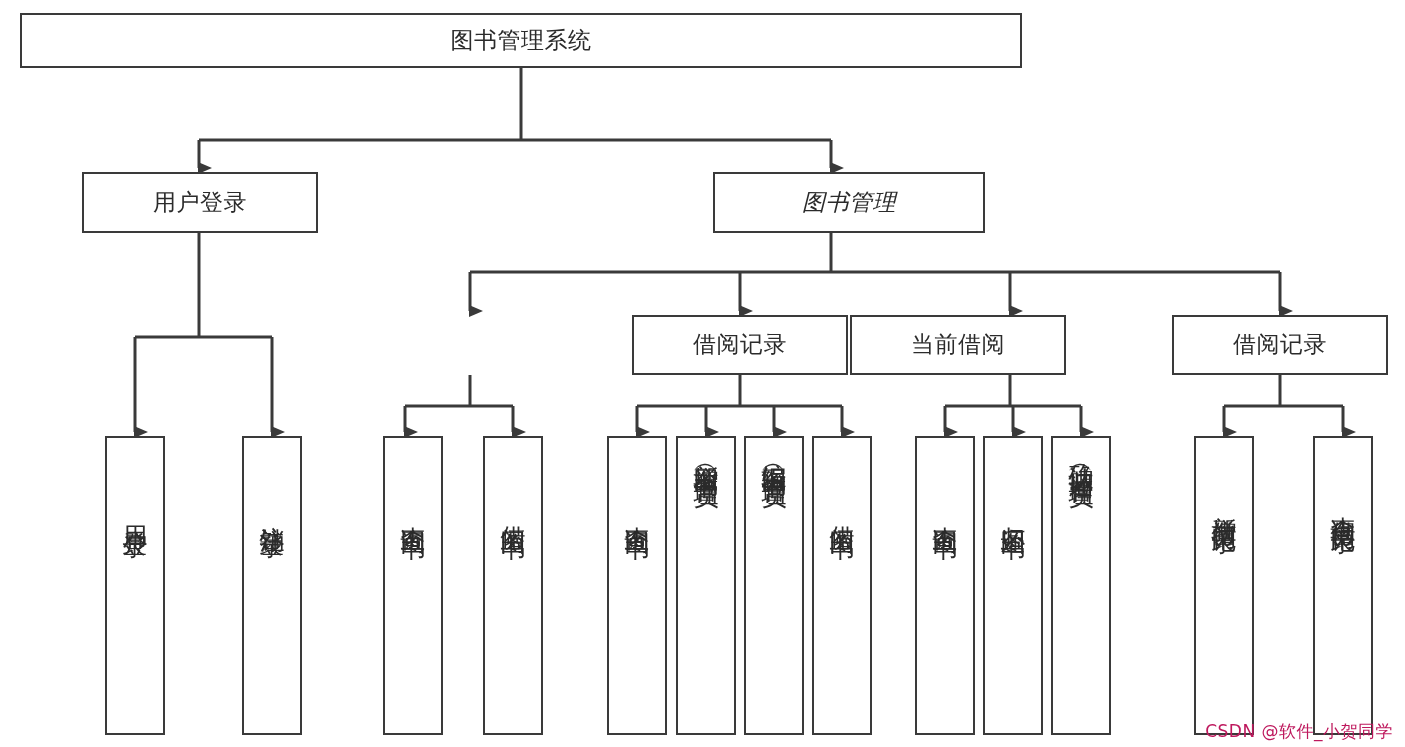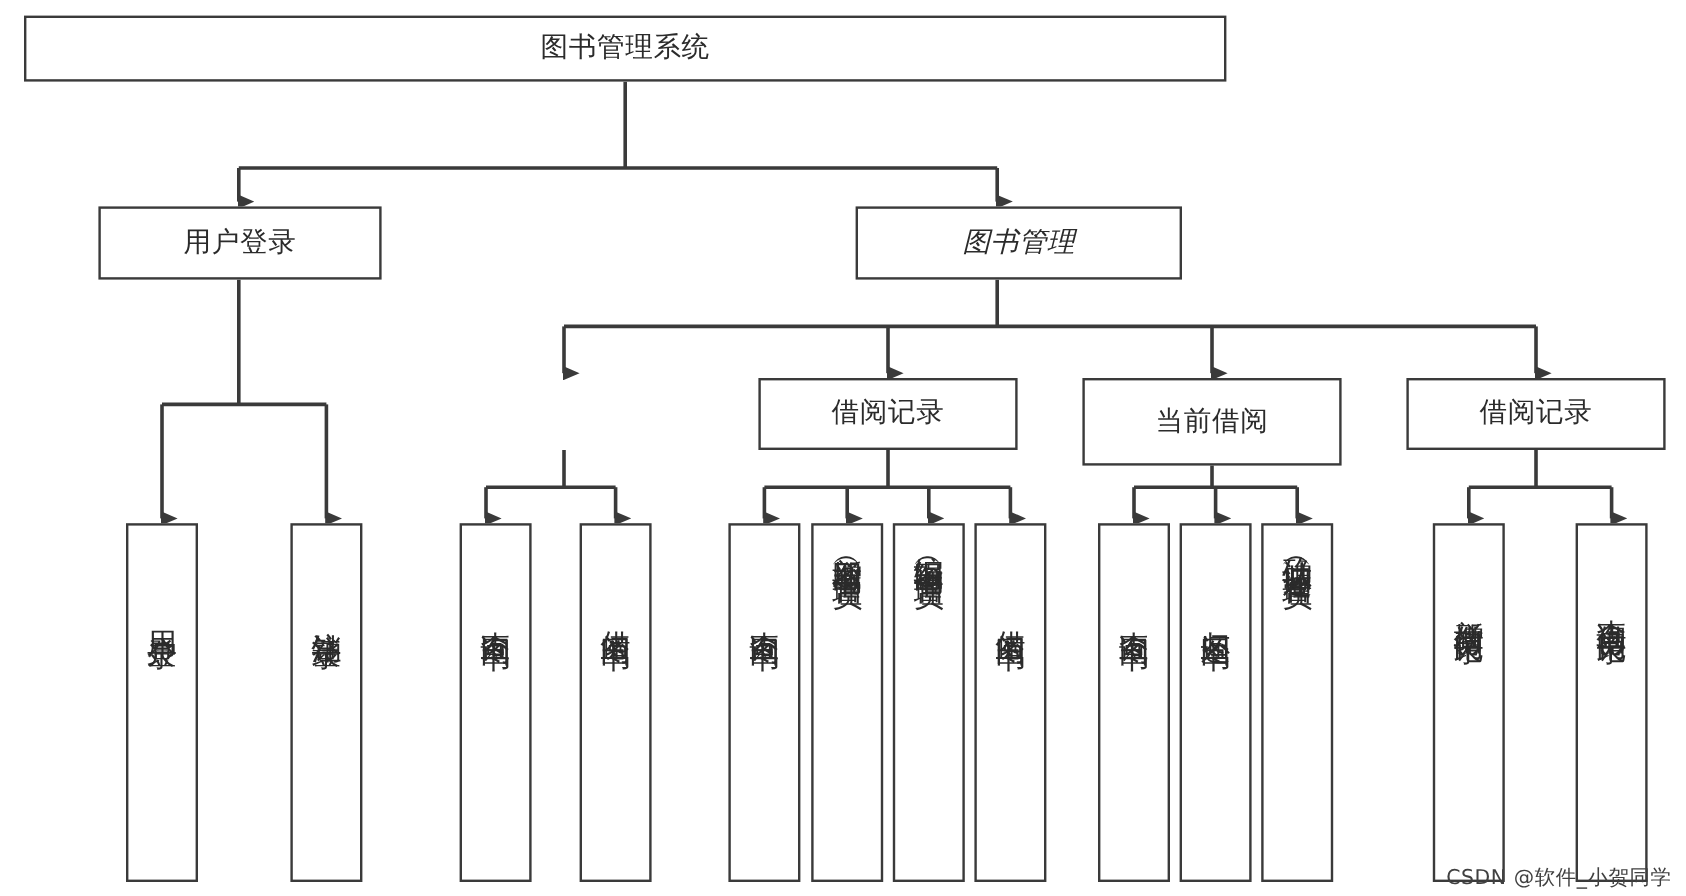--- a/index.html
+++ b/index.html
@@ -74,21 +74,21 @@
     fill: none;
   }
   .arrowhead {
     fill: #3a3a3a;
   }
   #watermark {
     position: absolute;
     right: 12px;
     bottom: 4px;
     font-size: 17px;
-    color: #404040;
+    color: #be185d;
     letter-spacing: 0.5px;
     white-space: nowrap;
   }
 </style>
 </head>
 <body>
 
 <div id="canvas">
 
   <svg id="wires" viewBox="0 0 1405 747">
@@ -149,21 +149,21 @@
 
   <div class="node h-node" style="left:713px; top:172px; width:272px; height:61px;font-style:italic;">
     <span class="node-label">图书管理</span>
   </div>
 
 
   <div class="node h-node" style="left:632px; top:315px; width:216px; height:60px;">
     <span class="node-label">借阅记录</span>
   </div>
 
-  <div class="node h-node" style="left:902px; top:315px; width:216px; height:73px;">
+  <div class="node h-node" style="left:850px; top:315px; width:216px; height:60px;">
     <span class="node-label">当前借阅</span>
   </div>
 
   <div class="node h-node" style="left:1172px; top:315px; width:216px; height:60px;align-items:center;">
     <span class="node-label">借阅记录</span>
   </div>
 
   <div class="node v-node center" style="left:105px; top:436px; width:60px; height:299px;">
     <span class="node-label">用户登录</span>
   </div>

